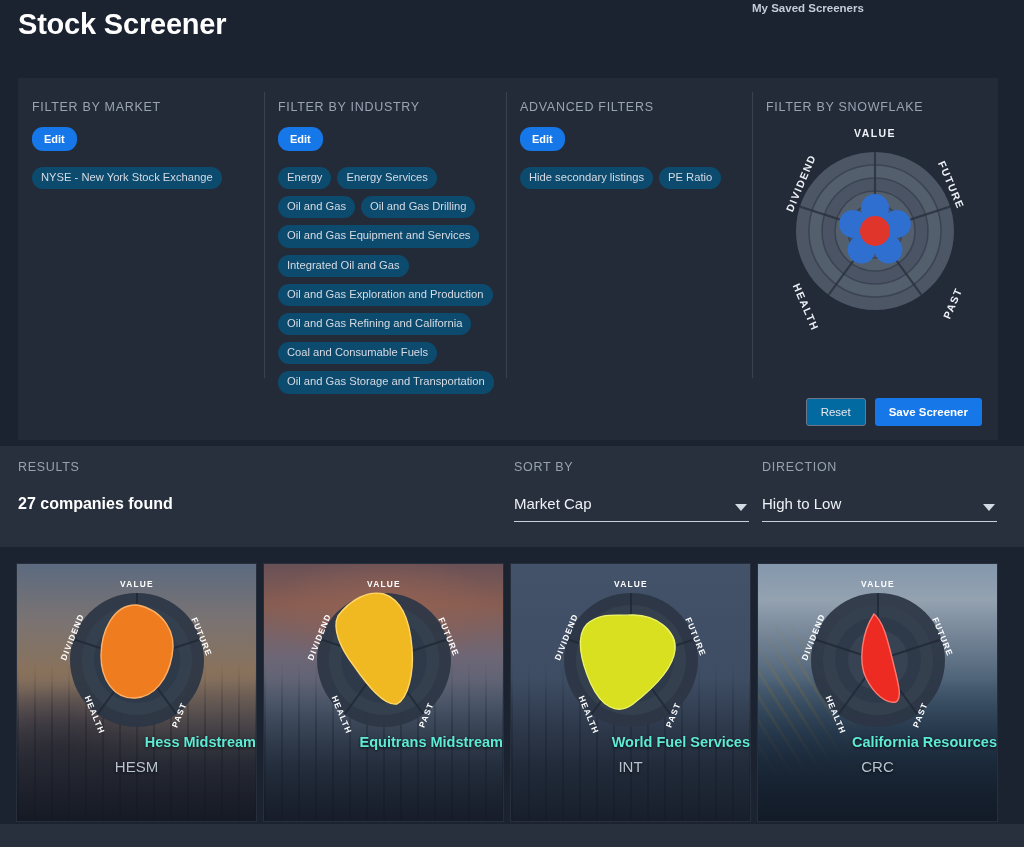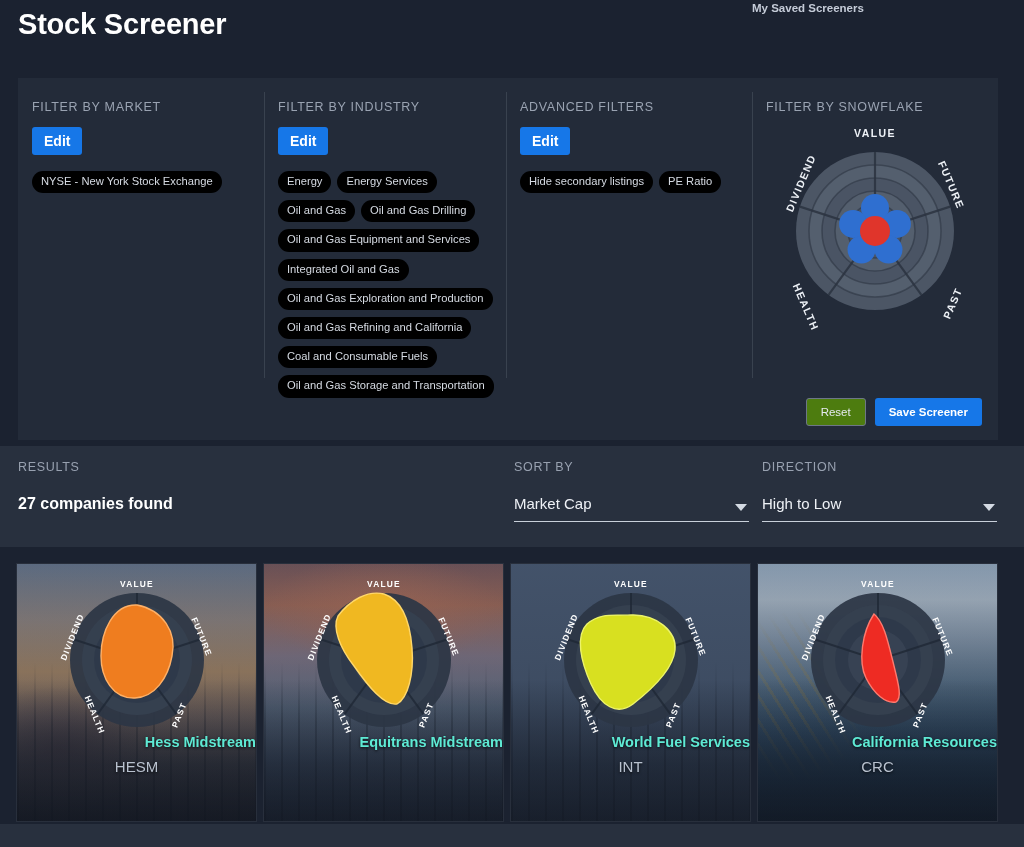--- a/index.html
+++ b/index.html
@@ -84,31 +84,31 @@
   .col-title {
     font-size: 12.5px;
     letter-spacing: 0.7px;
     color: #9aa3b2;
     margin-bottom: 13px;
   }
   .edit-btn {
     display: inline-block;
     background: #1677e8;
     color: #ffffff;
-    font-size: 14px;
+    font-size: 11px;
     font-weight: bold;
     padding: 6px 12px;
     border: none;
-    border-radius: 3px;
+    border-radius: 11px;
     cursor: pointer;
     margin-bottom: 16px;
   }
   .chips { display: flex; flex-wrap: wrap; gap: 7px 6px; }
   .chip {
-    background: #000000;
+    background: #0c4a6e;
     color: #d6dbe3;
     font-size: 11.2px;
     padding: 5px 9px 6px 9px;
     border-radius: 11px;
     white-space: nowrap;
     line-height: 1;
     cursor: pointer;
   }
 
   
@@ -135,21 +135,21 @@
   .dial { position: absolute; left: 26px; top: 24px; width: 160px; height: 160px; }
 
   
   .panel-actions {
     position: absolute;
     right: 16px; bottom: 14px;
     display: flex;
     gap: 9px;
   }
   .btn-reset {
-    background: #4d7c0f;
+    background: #0369a1;
     color: #e6eaf0;
     border: 1px solid #6d7787;
     border-radius: 3px;
     font-size: 11.5px;
     padding: 7px 14px;
     cursor: pointer;
     font-family: "Liberation Sans", sans-serif;
   }
   .btn-save {
     background: #1677e8;

